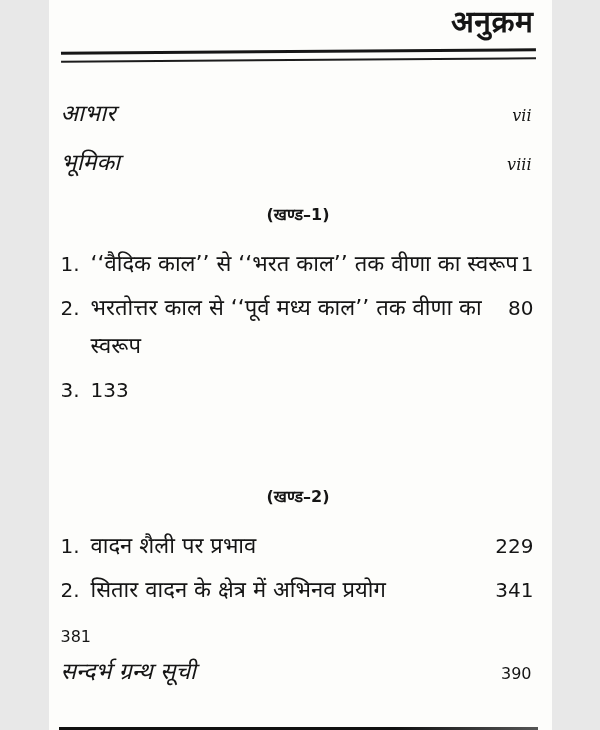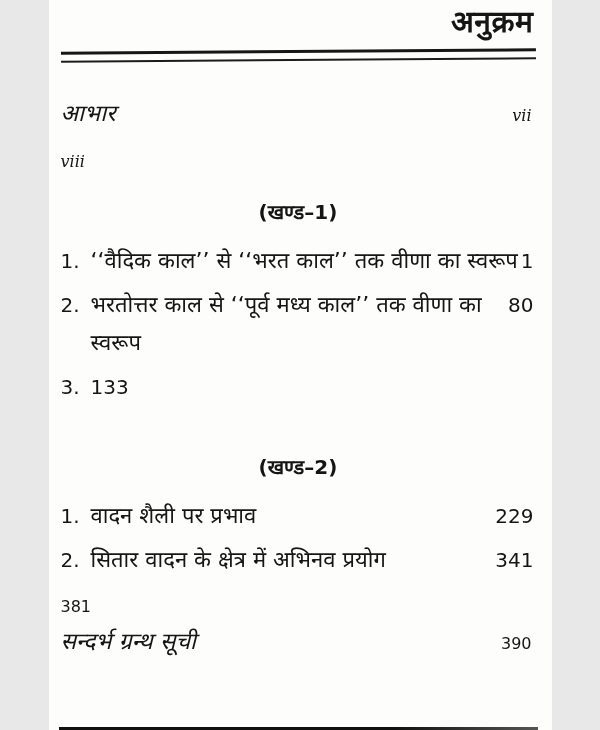--- a/index.html
+++ b/index.html
@@ -44,25 +44,25 @@
   }
   .fm-page {
     font-family: "DejaVu Serif", serif;
     font-style: italic;
     font-size: 16px;
     padding-right: 4px;
   }
   .sec-heading {
     text-align: center;
     font-weight: bold;
-    font-size: 20px;
+    font-size: 16px;
     line-height: 32px;
   }
   .sec-heading.s1 { margin-top: 18px; }
-  .sec-heading.s2 { margin-top: 45px; }
+  .sec-heading.s2 { margin-top: 72px; }
   .item {
     display: flex;
     font-size: 22px;
     line-height: 38px;
   }
   .item.mt-lg { margin-top: 14px; }
   .item.mt-sm { margin-top: 6px; }
   .item-num {
     flex: none;
     width: 30px;
@@ -101,20 +101,21 @@
   <div class="title">अनुक्रम</div>
 
   <div class="rule-double"></div>
 
   <div class="fm-row first">
     <span class="fm-label">आभार</span>
     <span class="fm-page">vii</span>
   </div>
 
   <div class="fm-row second">
+    <span class="fm-label">भूमिका</span>
     <span class="fm-page">viii</span>
   </div>
 
   <div class="sec-heading s1">(खण्ड–1)</div>
 
   <div class="item mt-lg">
     <span class="item-num">1.</span>
     <div class="item-text">
       <div>‘‘वैदिक काल’’ से ‘‘भरत काल’’ तक वीणा का स्वरूप</div>
     </div>

